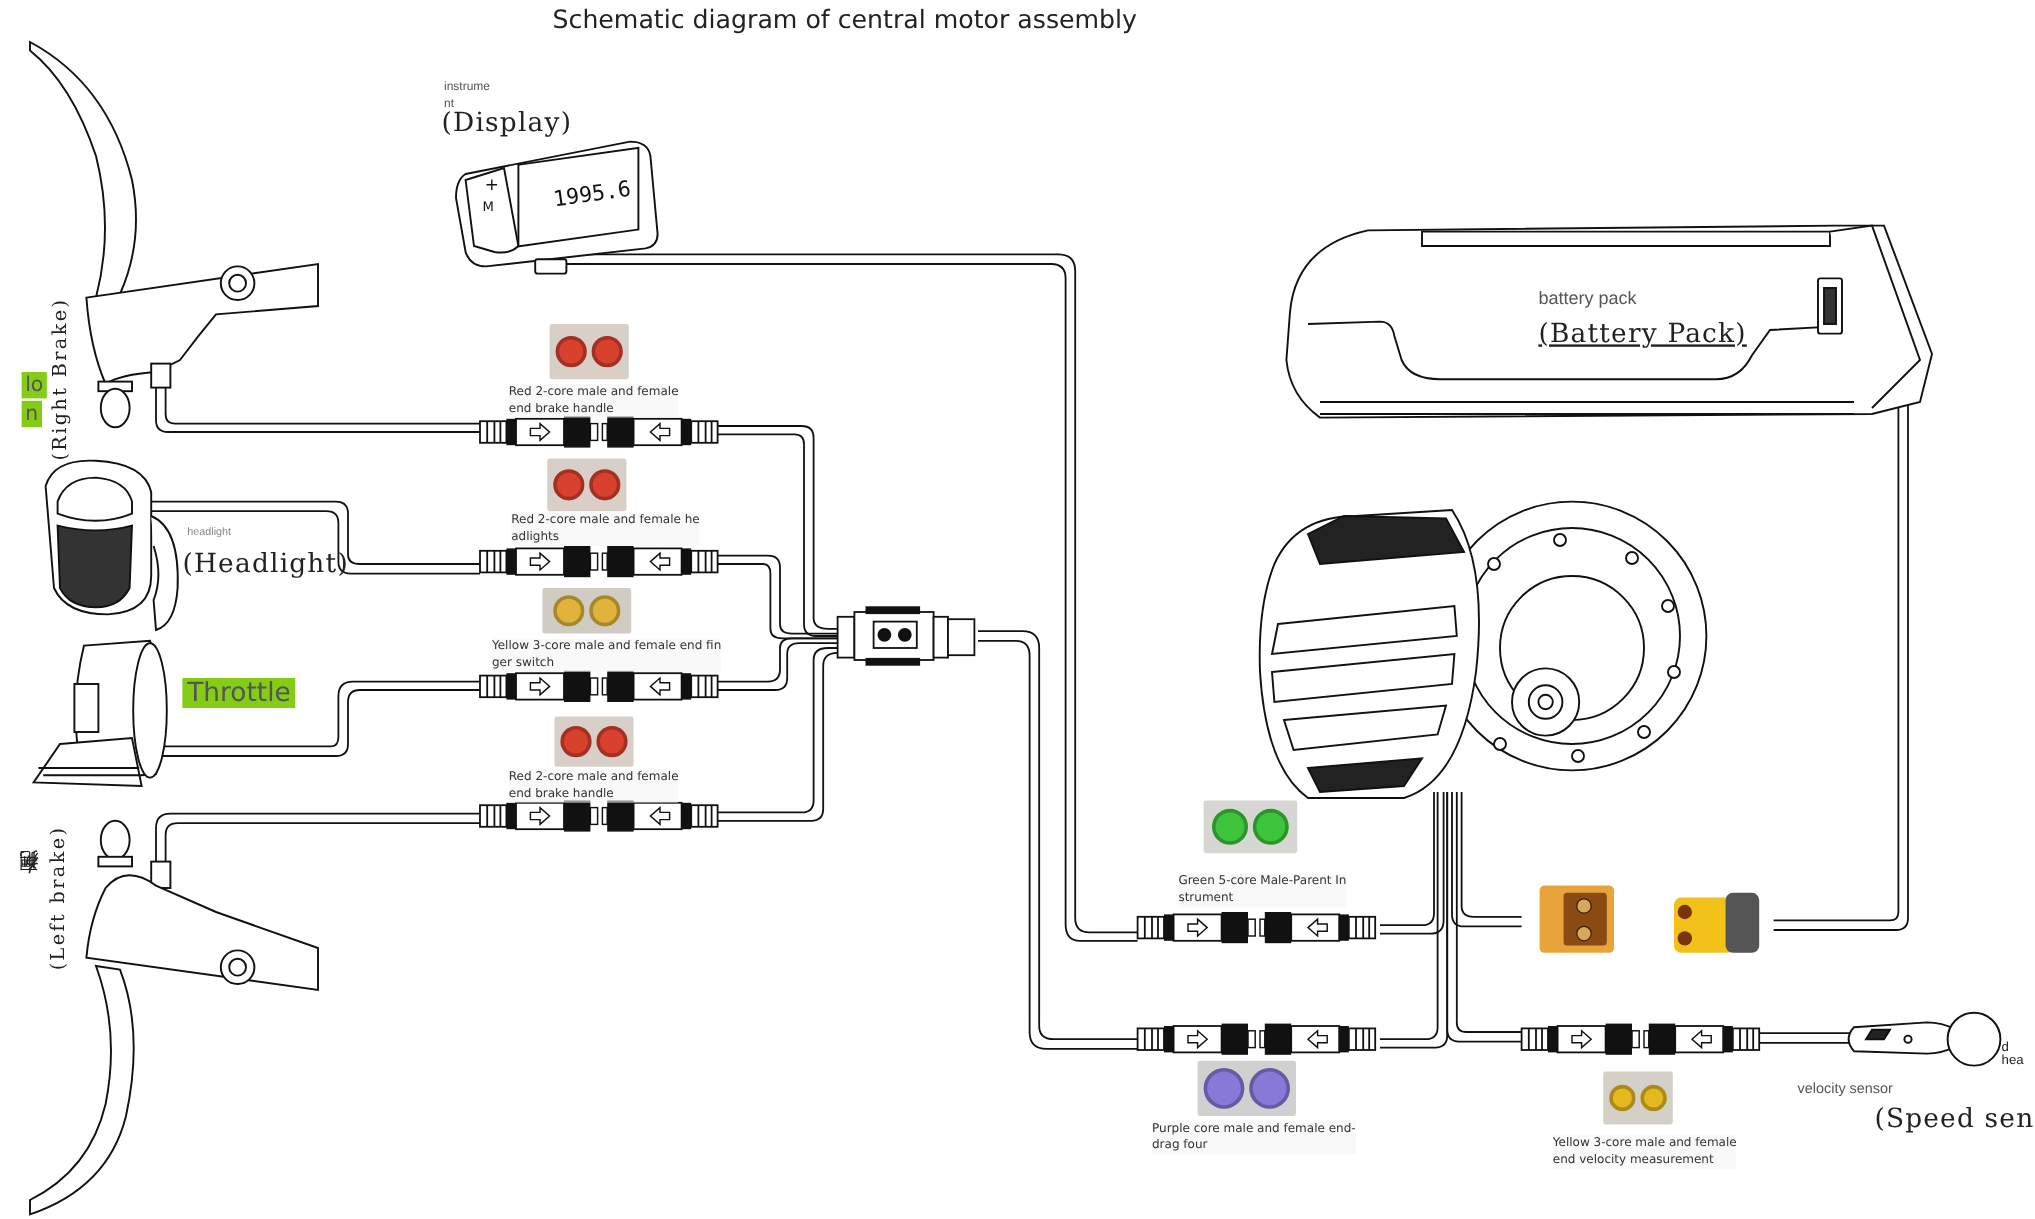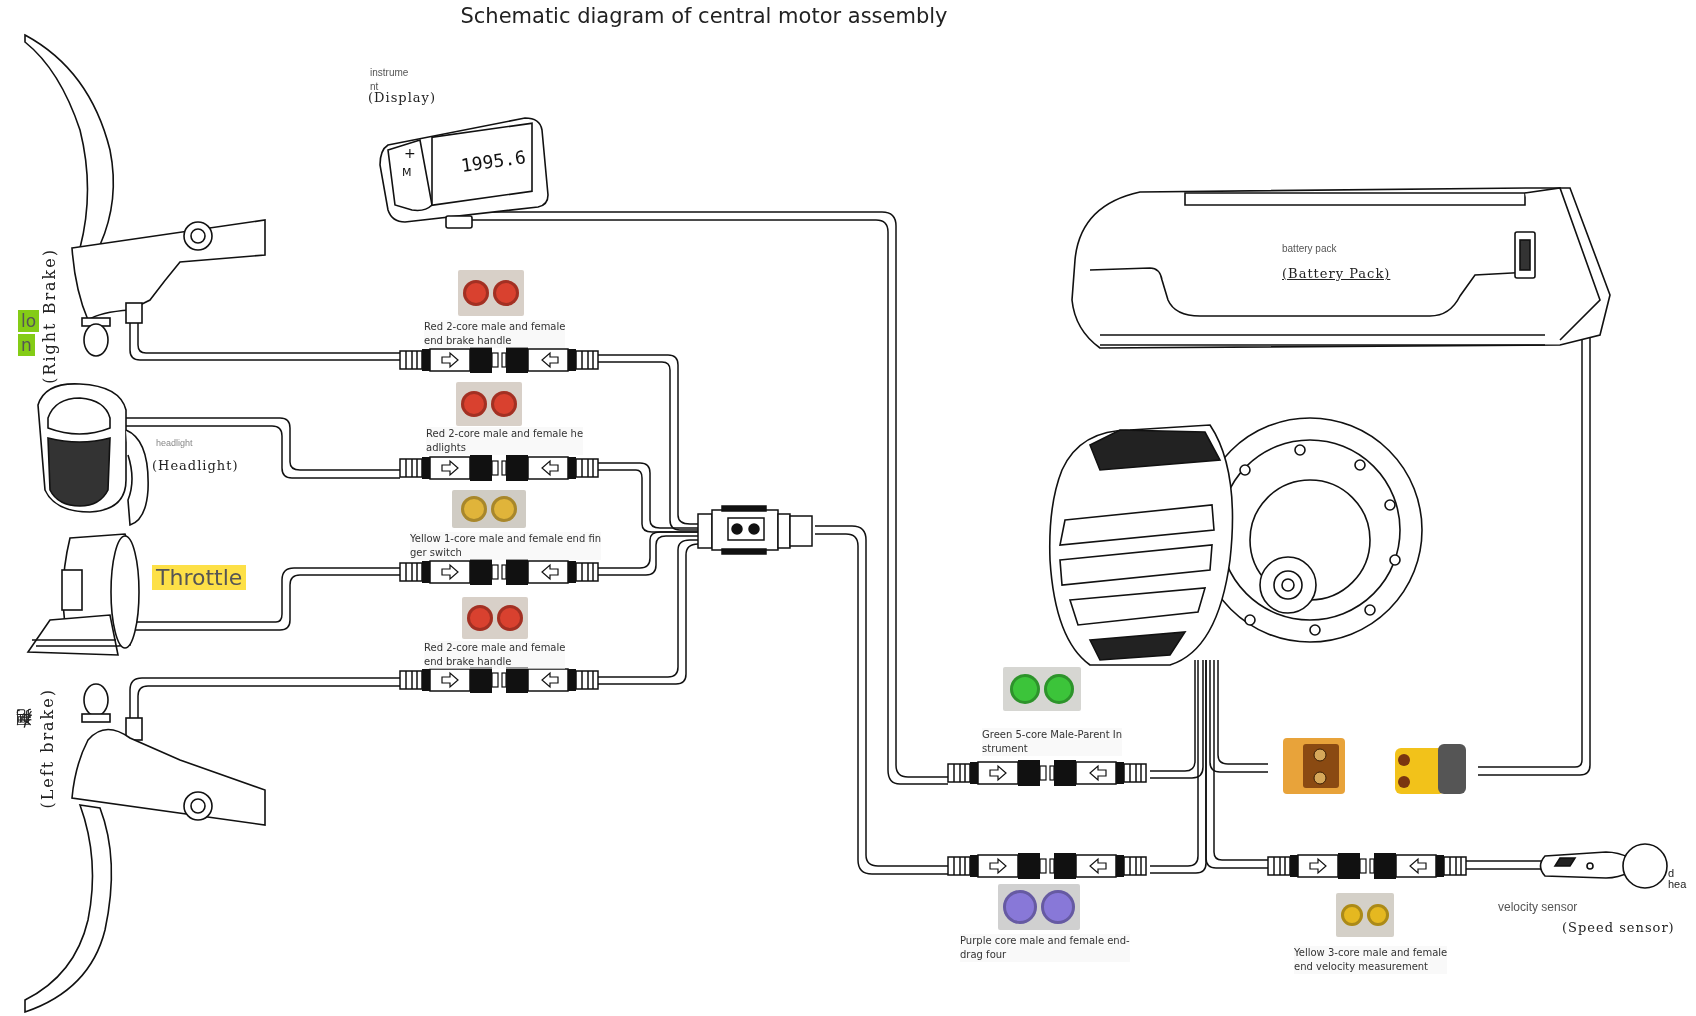--- a/index.html
+++ b/index.html
@@ -1,23 +1,23 @@
 <!DOCTYPE html>
 <html><head>
 <meta charset="utf-8">
 <style>
   html, body { margin:0; padding:0; background:#ffffff; }
   body { width:1696px; height:1016px; position:relative; overflow:hidden; font-family:"DejaVu Sans", sans-serif; }
   #diagram { position:absolute; left:0; top:0; width:1696px; height:1016px; }
   .title { position:absolute; left:0; width:1408px; top:4px; text-align:center; font-family:"DejaVu Sans", sans-serif; font-size:21px; color:#222; }
   .lbl-small { position:absolute; font-family:Liberation Sans, sans-serif; font-size:10px; color:#555; line-height:14px; }
-  .lbl-serif { position:absolute; font-family:"DejaVu Serif", serif; font-size:13px; color:#222; letter-spacing:1px; white-space:nowrap; }
+  .lbl-serif { position:absolute; font-family:"DejaVu Serif", serif; font-size:22px; color:#222; letter-spacing:1px; white-space:nowrap; }
   .lbl-conn { position:absolute; font-family:"DejaVu Sans", sans-serif; font-size:10px; color:#333; line-height:14px; background:rgba(245,245,245,0.6); }
   .vert { position:absolute; writing-mode:vertical-rl; transform:rotate(180deg); font-family:"DejaVu Serif", serif; font-size:16px; color:#222; letter-spacing:2px; white-space:nowrap; }
-  .throttle-lbl { position:absolute; font-family:"DejaVu Sans", sans-serif; font-size:22px; color:#555; background:#fde047; padding:0 4px; }
+  .throttle-lbl { position:absolute; font-family:"DejaVu Sans", sans-serif; font-size:22px; color:#555; background:#84cc16; padding:0 4px; }
   .grey-tag { position:absolute; background:#84cc16; color:#555; font-family:"DejaVu Sans", sans-serif; font-size:17px; line-height:22px; padding:0 3px; }
   .photo { position:absolute; border-radius:2px; display:flex; align-items:center; justify-content:center; gap:4px; }
   .pin { border-radius:50%; box-shadow: inset 0 0 0 3px rgba(0,0,0,0.25); }
 </style>
 </head>
 <body>
 
 <svg id="diagram" viewBox="0 0 1696 1016" xmlns="http://www.w3.org/2000/svg">
   <defs>
     <g id="connector-pair">
@@ -236,21 +236,21 @@
 <div class="grey-tag" style="left:18px; top:334px;">n</div>
 
 <div class="lbl-small" style="left:156px; top:436px; font-size:9px; color:#888;">headlight</div>
 <div class="lbl-serif" style="left:152px; top:458px;">(Headlight)</div>
 
 <div class="throttle-lbl" style="left:152px; top:565px;">Throttle</div>
 
 <div class="vert" style="left:14px; top:735px;">左刹把</div>
 <div class="vert" style="left:38px; top:688px;">(Left brake)</div>
 
-<div class="lbl-small" style="left:1282px; top:242px; font-size:10px;">battery pack</div>
+<div class="lbl-small" style="left:1282px; top:242px; font-size:15px;">battery pack</div>
 <div class="lbl-serif" style="left:1282px; top:266px;text-decoration:underline;">(Battery Pack)</div>
 
 <div class="lbl-small" style="left:1668px; top:852px; font-size:11px; color:#222;margin-top:25px;">hea</div>
 <div class="lbl-small" style="left:1668px; top:866px; font-size:11px; color:#222;">d</div>
 <div class="lbl-small" style="left:1498px; top:900px; font-size:12px;">velocity sensor</div>
 <div class="lbl-serif" style="left:1562px; top:920px;">(Speed sensor)</div>
 
 <div class="photo" style="left:458px; top:270px; width:66px; height:46px; background:#d8d0c8;">
   <div class="pin" style="width:26px;height:26px;background:#d9412f;"></div>
     <div class="pin" style="width:26px;height:26px;background:#d9412f;"></div>
@@ -267,21 +267,21 @@
 <div class="lbl-conn" style="left:426px; top:427px;">
   <div>Red 2-core male and female he</div>
     <div>adlights</div>
 </div>
 
 <div class="photo" style="left:452px; top:490px; width:74px; height:38px; background:#d0ccc4;">
   <div class="pin" style="width:26px;height:26px;background:#e0b43a;"></div>
     <div class="pin" style="width:26px;height:26px;background:#e0b43a;"></div>
 </div>
 <div class="lbl-conn" style="left:410px; top:532px;">
-  <div>Yellow 1-core male and female end fin</div>
+  <div>Yellow 3-core male and female end fin</div>
     <div>ger switch</div>
 </div>
 
 <div class="photo" style="left:462px; top:597px; width:66px; height:42px; background:#d8d0c8;">
   <div class="pin" style="width:26px;height:26px;background:#d9412f;"></div>
     <div class="pin" style="width:26px;height:26px;background:#d9412f;"></div>
 </div>
 <div class="lbl-conn" style="left:424px; top:641px;">
   <div>Red 2-core male and female</div>
     <div>end brake handle</div>

